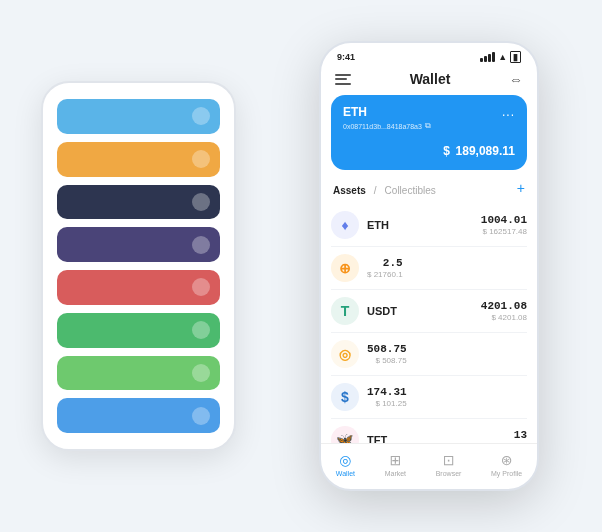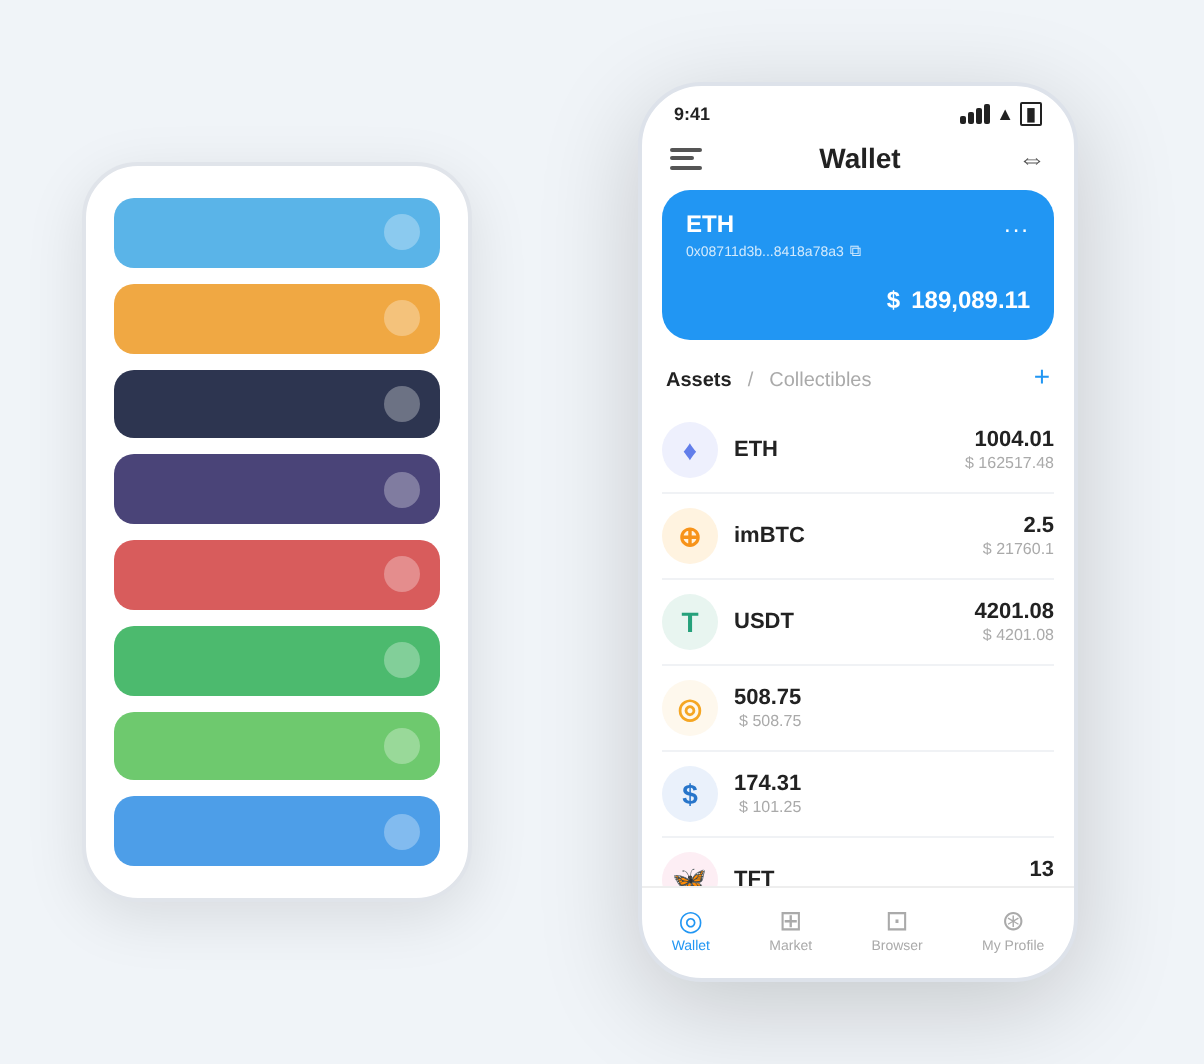--- a/index.html
+++ b/index.html
@@ -172,20 +172,21 @@
       font-weight: 600;
       color: #222;
     }
     .asset-amounts {
       text-align: right;
     }
     .asset-amount-primary {
       font-size: 11px;
       font-weight: 600;
       color: #222;
+      font-family: Liberation Mono, monospace;
     }
     .asset-amount-secondary {
       font-size: 8px;
       color: #aaa;
       margin-top: 1px;
     }
 
     
     .bottom-nav {
       display: flex;
@@ -295,21 +296,20 @@
     <div class="asset-item">
           <div class="asset-icon" style="background: rgb(238, 240, 253); color: rgb(98, 126, 234); font-weight: 700;">♦</div>
           <div class="asset-name">ETH</div>
           <div class="asset-amounts">
             <div class="asset-amount-primary">1004.01</div>
             <div class="asset-amount-secondary">$ 162517.48</div>
           </div>
         </div>
         <div class="asset-item">
           <div class="asset-icon" style="background: rgb(255, 243, 224); color: rgb(247, 147, 26); font-weight: 700;">⊕</div>
-          <div class="asset-name">imBTC</div>
           <div class="asset-amounts">
             <div class="asset-amount-primary">2.5</div>
             <div class="asset-amount-secondary">$ 21760.1</div>
           </div>
         </div>
         <div class="asset-item">
           <div class="asset-icon" style="background: rgb(232, 245, 240); color: rgb(38, 161, 123); font-weight: 700;">T</div>
           <div class="asset-name">USDT</div>
           <div class="asset-amounts">
             <div class="asset-amount-primary">4201.08</div>

